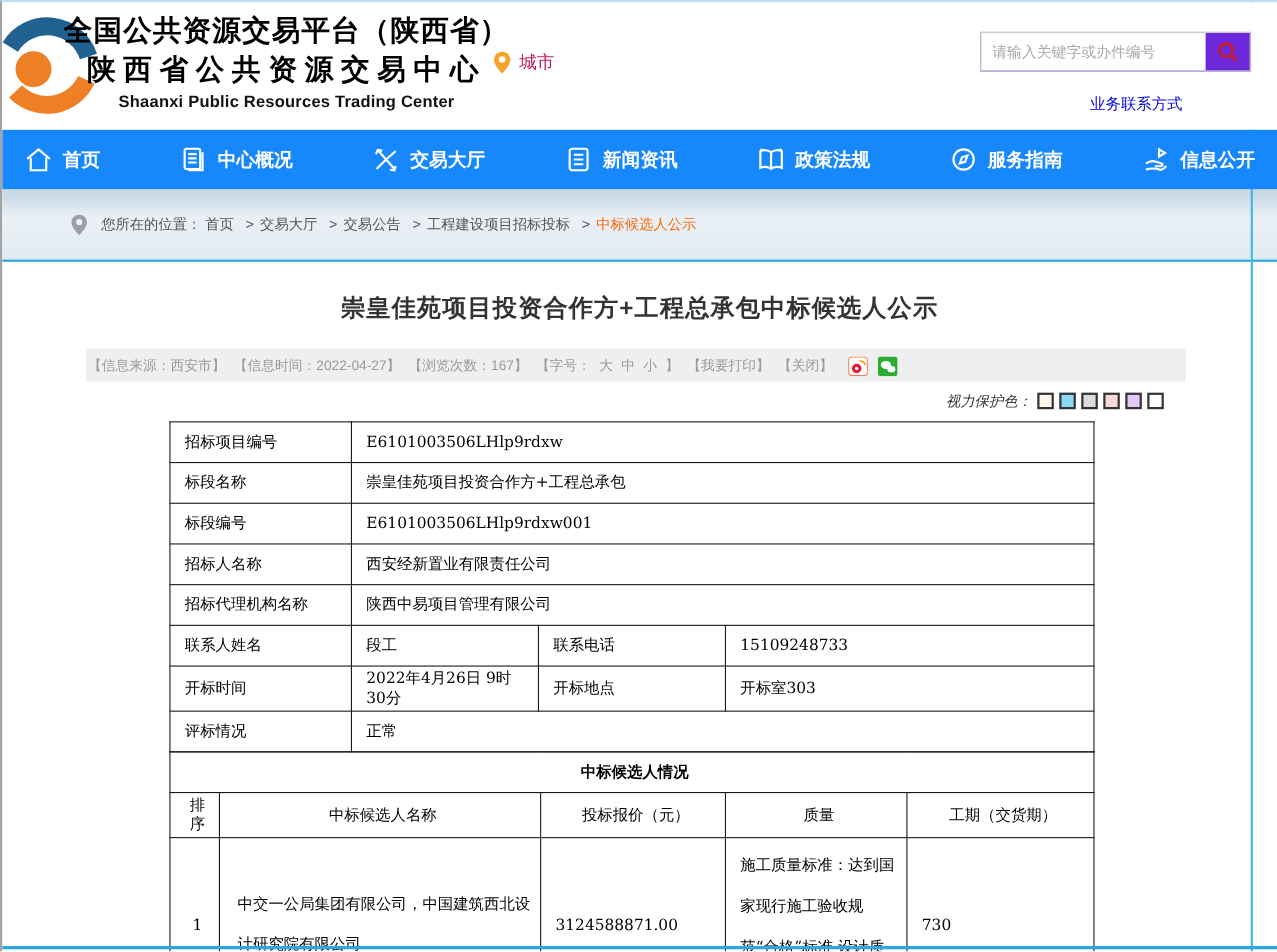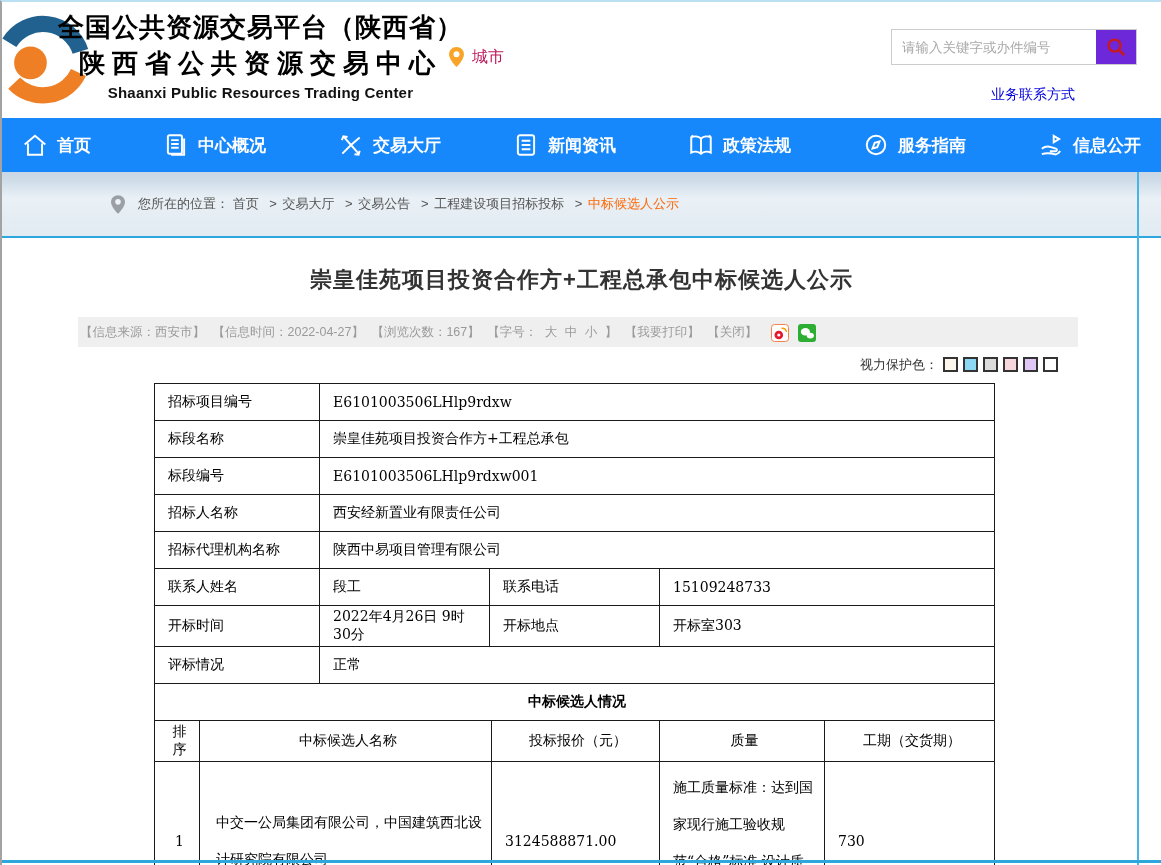--- a/index.html
+++ b/index.html
@@ -37,38 +37,38 @@
   
   .nav { position: relative; z-index: 3; height: 54px; background: #1788fb; display: flex;
          align-items: center; justify-content: space-between; padding: 0 14px; }
   .nav-item { display: flex; align-items: center; gap: 9px; color: #fff; font-size: 17px;
               font-weight: bold; cursor: pointer; padding: 0 6px; white-space: nowrap; }
   .nav-item svg { display: block; }
 
   
   .band { position: relative; z-index: 0; height: 66px;
           background: linear-gradient(180deg, #c9d7e4 0%, #cfdde9 14%, #e9f0f6 40%, #e2ebf2 100%);
-          border-bottom: 2px solid #2ea7df; display: flex; align-items: center; padding-left: 108px; gap: 12px; }
+          border-bottom: 2px solid #2ea7df; display: flex; align-items: center; padding-left: 62px; gap: 12px; }
   .crumbs { font-size: 13px; color: #555; }
   .crumbs .sep { margin: 0 2px 0 7px; color: #555; }
   .crumb-link { color: #555; cursor: pointer; }
   .crumb-current { color: #f60; }
 
   
   .content { position: relative; z-index: 2; background: transparent; }
   .article-title { margin-top: 27px; text-align: center; font-size: 22px; color: #333;
                    font-weight: bold; letter-spacing: 1px; }
   .meta-bar { width: 1000px; margin: 22px 0 0 76px; height: 30px; line-height: 30px;
               background: #efefef; color: #9a9a9a; font-size: 12.5px; }
   .meta-bar span { margin: 0 2px; }
   .meta-clickable { cursor: pointer; }
   .share-icons { display: inline-block; vertical-align: middle; margin-left: 66px; }
   .share-icons svg { vertical-align: middle; margin-left: 6px; cursor: pointer; }
 
-  .eye-row { width: 980px; margin: 9px 0 0 76px; text-align: right; font-size: 13px; color: #333; }
+  .eye-row { width: 980px; margin: 9px 0 0 76px; text-align: right; font-size: 13px; color: #333; font-style: italic; }
   .eye-swatch { display: inline-block; width: 15px; height: 15px; border: 2px solid #333;
                 margin-left: 5px; vertical-align: -3px; cursor: pointer; background: #fff; }
 
   
   table { border-collapse: collapse; table-layout: fixed; width: 840px;
           font-family: "DejaVu Serif", serif; font-size: 14px; color: #000; }
   .tbl-info { margin: 9px 0 0 152px; }
   .tbl-cand { margin: -1px 0 0 152px; }
   td { border: 1px solid #1a1a1a; height: 37px; padding: 2px 8px 2px 13px; overflow: hidden; }
   .tbl-info col.c1 { width: 165px; } .tbl-info col.c2 { width: 170px; }

